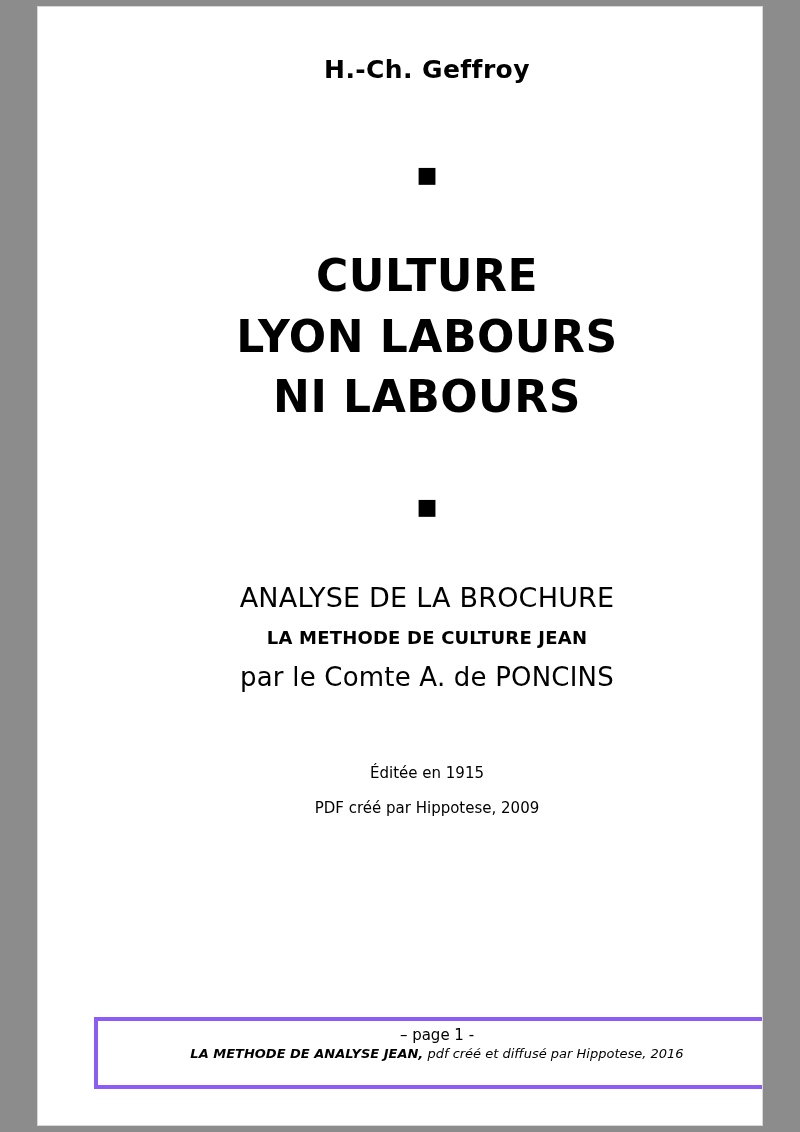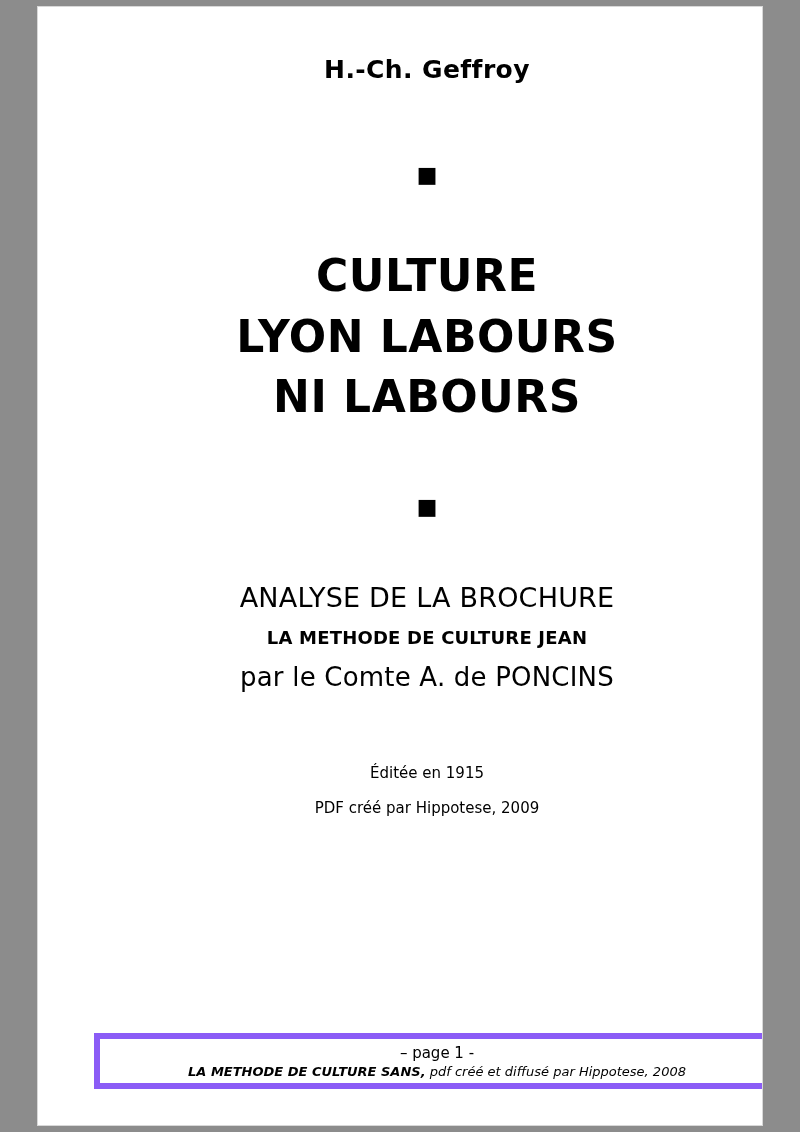--- a/index.html
+++ b/index.html
@@ -85,23 +85,23 @@
     color: #000;
     margin-top: 17px;
   }
   .imprint div:first-child { margin-top: 0; }
   .footer-box {
     position: absolute;
     left: 56px;
     bottom: 36px;
     width: 686px;
     box-sizing: border-box;
-    border: 6px solid #8b5cf6;
+    border: 4px solid #8b5cf6;
     background: #ffffff;
-    padding: 5px 6px 4px 6px;
+    padding: 5px 6px 24px 6px;
     text-align: center;
   }
   .footer-page {
     font-size: 15px;
     color: #000;
   }
   .footer-line2 {
     font-size: 13px;
     color: #000;
     margin-top: 2px;
@@ -142,17 +142,17 @@
     <div class="imprint">
       <div>Éditée en 1915</div>
       <div>PDF créé par Hippotese, 2009</div>
     </div>
 
   </div>
 
   <div class="footer-box">
     <div class="footer-page">– page 1 -</div>
     <div class="footer-line2">
-      <span class="bold-italic">LA METHODE DE CULTURE SANS,</span><span class="italic"> pdf créé et diffusé par Hippotese, 2008</span>
+      <span class="bold-italic">LA METHODE DE ANALYSE JEAN,</span><span class="italic"> pdf créé et diffusé par Hippotese, 2016</span>
     </div>
   </div>
 
 </div>
 
 </body></html>

